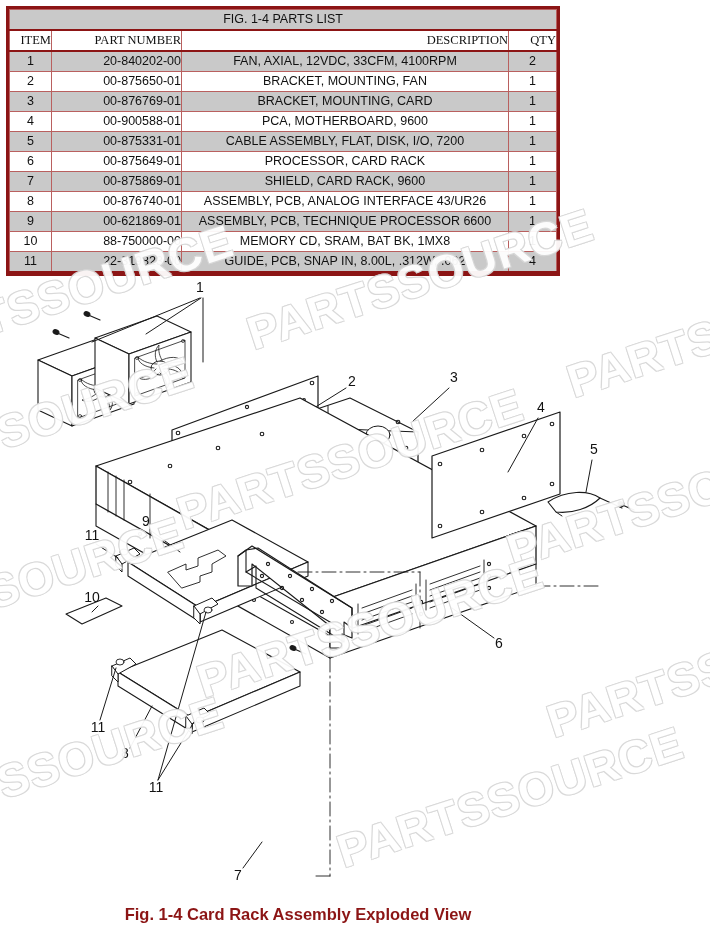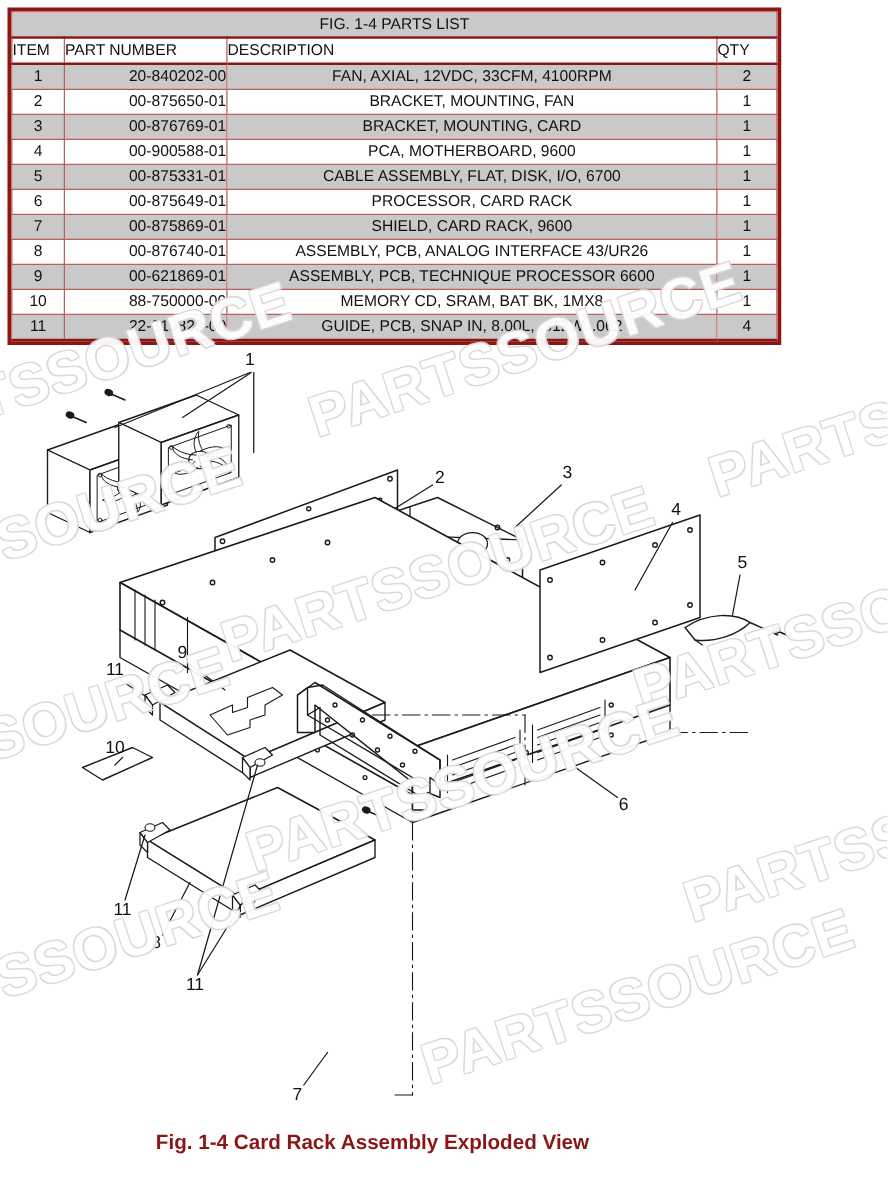--- a/index.html
+++ b/index.html
@@ -40,21 +40,21 @@
     transform: rotate(-18deg);
     white-space: nowrap;
     opacity: .95;
   }
 
   
   #parts-table-wrap {
     position: absolute;
     left: 6px;
     top: 6px;
-    width: 619px;
+    width: 554px;
     z-index: 2;
     background: #ffffff;
     border: 3px solid #8c1515;
     box-sizing: border-box;
   }
   table.parts {
     border-collapse: collapse;
     width: 100%;
     table-layout: fixed;
   }
@@ -74,25 +74,26 @@
     text-align: center;
     color: #8c1515;
     font-weight: bold;
     font-size: 16px;
     height: 28px;
     line-height: 28px;
     border-bottom: 2px solid #8c1515 !important;
   }
   .col-head {
     background: #ffffff;
-    text-align: left;
+    text-align: right;
     font-size: 13.5px;
     height: 25px;
     line-height: 25px;
     border-bottom: 2px solid #8c1515 !important;
+    font-family: Liberation Serif, serif;
   }
   tr.row-alt td { background: #c9c9c9; }
   tr.row-plain td { background: #ffffff; }
   td.c-item  { text-align: center; }
   td.c-pn    { text-align: right; }
   td.c-desc  { text-align: center; padding-left: 6px; }
   td.c-qty   { text-align: center; }
   tr.last-row td { border-bottom: 2px solid #8c1515 !important; }
 
   
@@ -176,21 +177,21 @@
         </tr>
       <tr class="row-plain">
           <td class="c-item">4</td>
           <td class="c-pn">00-900588-01</td>
           <td class="c-desc">PCA, MOTHERBOARD, 9600</td>
           <td class="c-qty">1</td>
         </tr>
       <tr class="row-alt">
           <td class="c-item">5</td>
           <td class="c-pn">00-875331-01</td>
-          <td class="c-desc">CABLE ASSEMBLY, FLAT, DISK, I/O, 6700</td>
+          <td class="c-desc">CABLE ASSEMBLY, FLAT, DISK, I/O, 7200</td>
           <td class="c-qty">1</td>
         </tr>
       <tr class="row-plain">
           <td class="c-item">6</td>
           <td class="c-pn">00-875649-01</td>
           <td class="c-desc">PROCESSOR, CARD RACK</td>
           <td class="c-qty">1</td>
         </tr>
       <tr class="row-alt">
           <td class="c-item">7</td>

